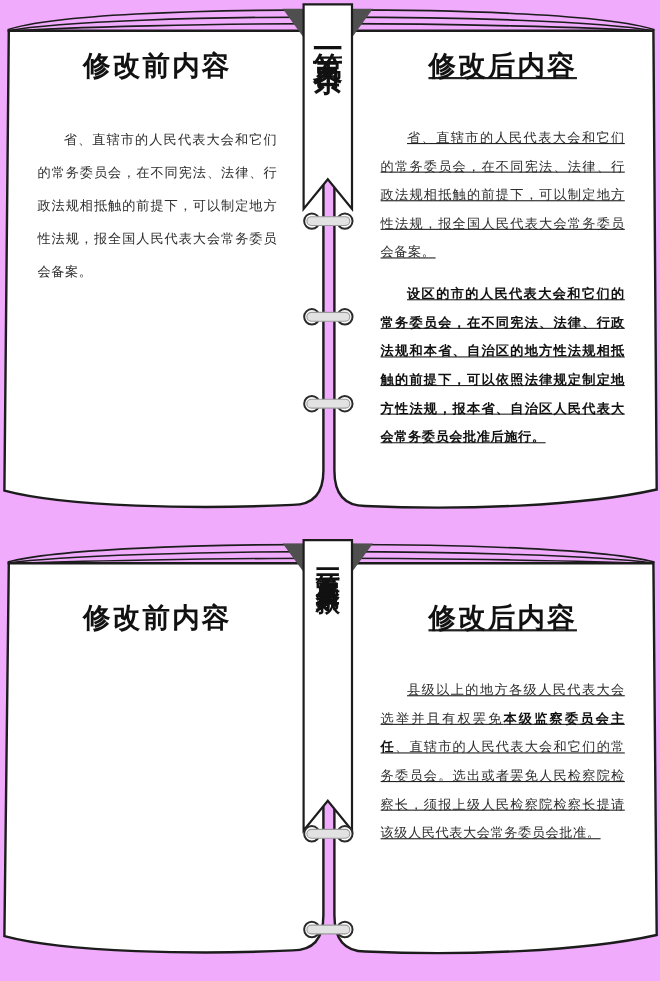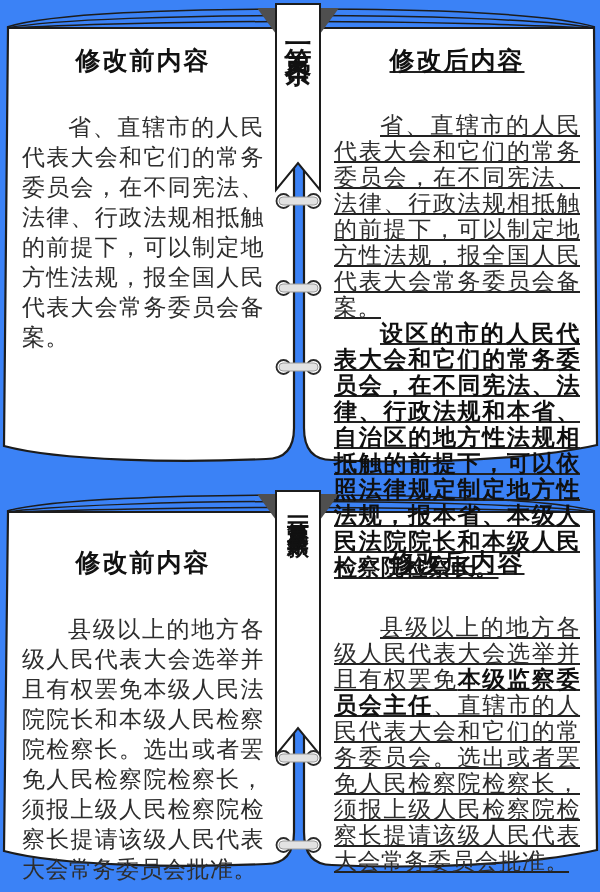--- a/index.html
+++ b/index.html
@@ -1,37 +1,37 @@
 <!DOCTYPE html>
 <html><head>
 <meta charset="utf-8">
 <style>
   html,body{margin:0;padding:0;background:#ffffff;}
   .canvas{
-    position:relative;width:600px;height:892px;background:#3b82f6;overflow:hidden;
+    position:relative;width:600px;height:892px;background:#f0abfc;overflow:hidden;
     font-family:"Liberation Sans",sans-serif;color:#222;
   }
   .panel{position:absolute;left:0;width:600px;}
   #panel-100{top:0;height:478px;}
   #panel-101{top:490px;height:402px;}
   .panel-art{position:absolute;left:0;top:0;}
 
   
   .page-text{position:absolute;z-index:3;}
   .page-text.left-col{left:22px;width:242px;}
   .page-text.right-col{left:334px;width:246px;text-decoration:underline;}
   #panel-100 .page-text{top:44px;}
   #panel-101 .page-text{top:56px;}
 
   .page-title{
     margin:0 0 36px 0;text-align:center;font-size:25px;line-height:32px;
     font-weight:700;letter-spacing:2px;color:#111;
   }
   .body-p{
-    margin:0;font-size:23px;text-align:justify;text-indent:2em;color:#2d2d2d;
+    margin:12px;font-size:12px;text-align:justify;text-indent:2em;color:#2d2d2d;
     letter-spacing:0.5px;
   }
   .before-col .body-p{line-height:30px;}
   .after-col .body-p{line-height:26px;}
   .bold-seg,.body-p.bold-p{font-weight:700;color:#101010;}
 
   
   .ribbon-label{
     position:absolute;left:275px;width:46px;z-index:4;display:flex;justify-content:center;
   }
@@ -95,21 +95,21 @@
     </div>
 
     <div class="page-text left-col before-col">
       <h2 class="page-title">修改前内容</h2>
       <p class="body-p">省、直辖市的人民代表大会和它们的常务委员会，在不同宪法、法律、行政法规相抵触的前提下，可以制定地方性法规，报全国人民代表大会常务委员会备案。</p>
     </div>
 
     <div class="page-text right-col after-col">
       <h2 class="page-title">修改后内容</h2>
       <p class="body-p">省、直辖市的人民代表大会和它们的常务委员会，在不同宪法、法律、行政法规相抵触的前提下，可以制定地方性法规，报全国人民代表大会常务委员会备案。</p>
-      <p class="body-p bold-p">设区的市的人民代表大会和它们的常务委员会，在不同宪法、法律、行政法规和本省、自治区的地方性法规相抵触的前提下，可以依照法律规定制定地方性法规，报本省、本级人民法院院长和本级人民检察院检察长。</p>
+      <p class="body-p bold-p">设区的市的人民代表大会和它们的常务委员会，在不同宪法、法律、行政法规和本省、自治区的地方性法规相抵触的前提下，可以依照法律规定制定地方性法规，报本省、自治区人民代表大会常务委员会批准后施行。</p>
     </div>
   </section>
 
   <section class="panel" id="panel-101">
     <svg class="panel-art" width="600" height="402" viewBox="0 0 600 402" xmlns="http://www.w3.org/2000/svg">
       <g stroke="#1c1c1c" stroke-width="1.5" fill="none">
         <path d="M292,5 C180,5 50,9 7,21"></path>
         <path d="M292,11.5 C190,11.5 55,15 7,22"></path>
         <path d="M292,17.5 C200,17.5 60,20 7,22.5"></path>
         <path d="M308,5 C420,5 550,9 595,21"></path>
@@ -136,21 +136,20 @@
         </g>
       </g>
     </svg>
 
     <div class="ribbon-label">
       <span>第一百零一条第二款</span>
     </div>
 
     <div class="page-text left-col before-col">
       <h2 class="page-title">修改前内容</h2>
-      <p class="body-p">县级以上的地方各级人民代表大会选举并且有权罢免本级人民法院院长和本级人民检察院检察长。选出或者罢免人民检察院检察长，须报上级人民检察院检察长提请该级人民代表大会常务委员会批准。</p>
     </div>
 
     <div class="page-text right-col after-col">
       <h2 class="page-title">修改后内容</h2>
       <p class="body-p"><span>县级以上的地方各级人民代表大会选举并且有权罢免</span><span class="bold-seg">本级监察委员会主任</span><span>、直辖市的人民代表大会和它们的常务委员会。选出或者罢免人民检察院检察长，须报上级人民检察院检察长提请该级人民代表大会常务委员会批准。</span></p>
     </div>
   </section>
 
 </div>
 

